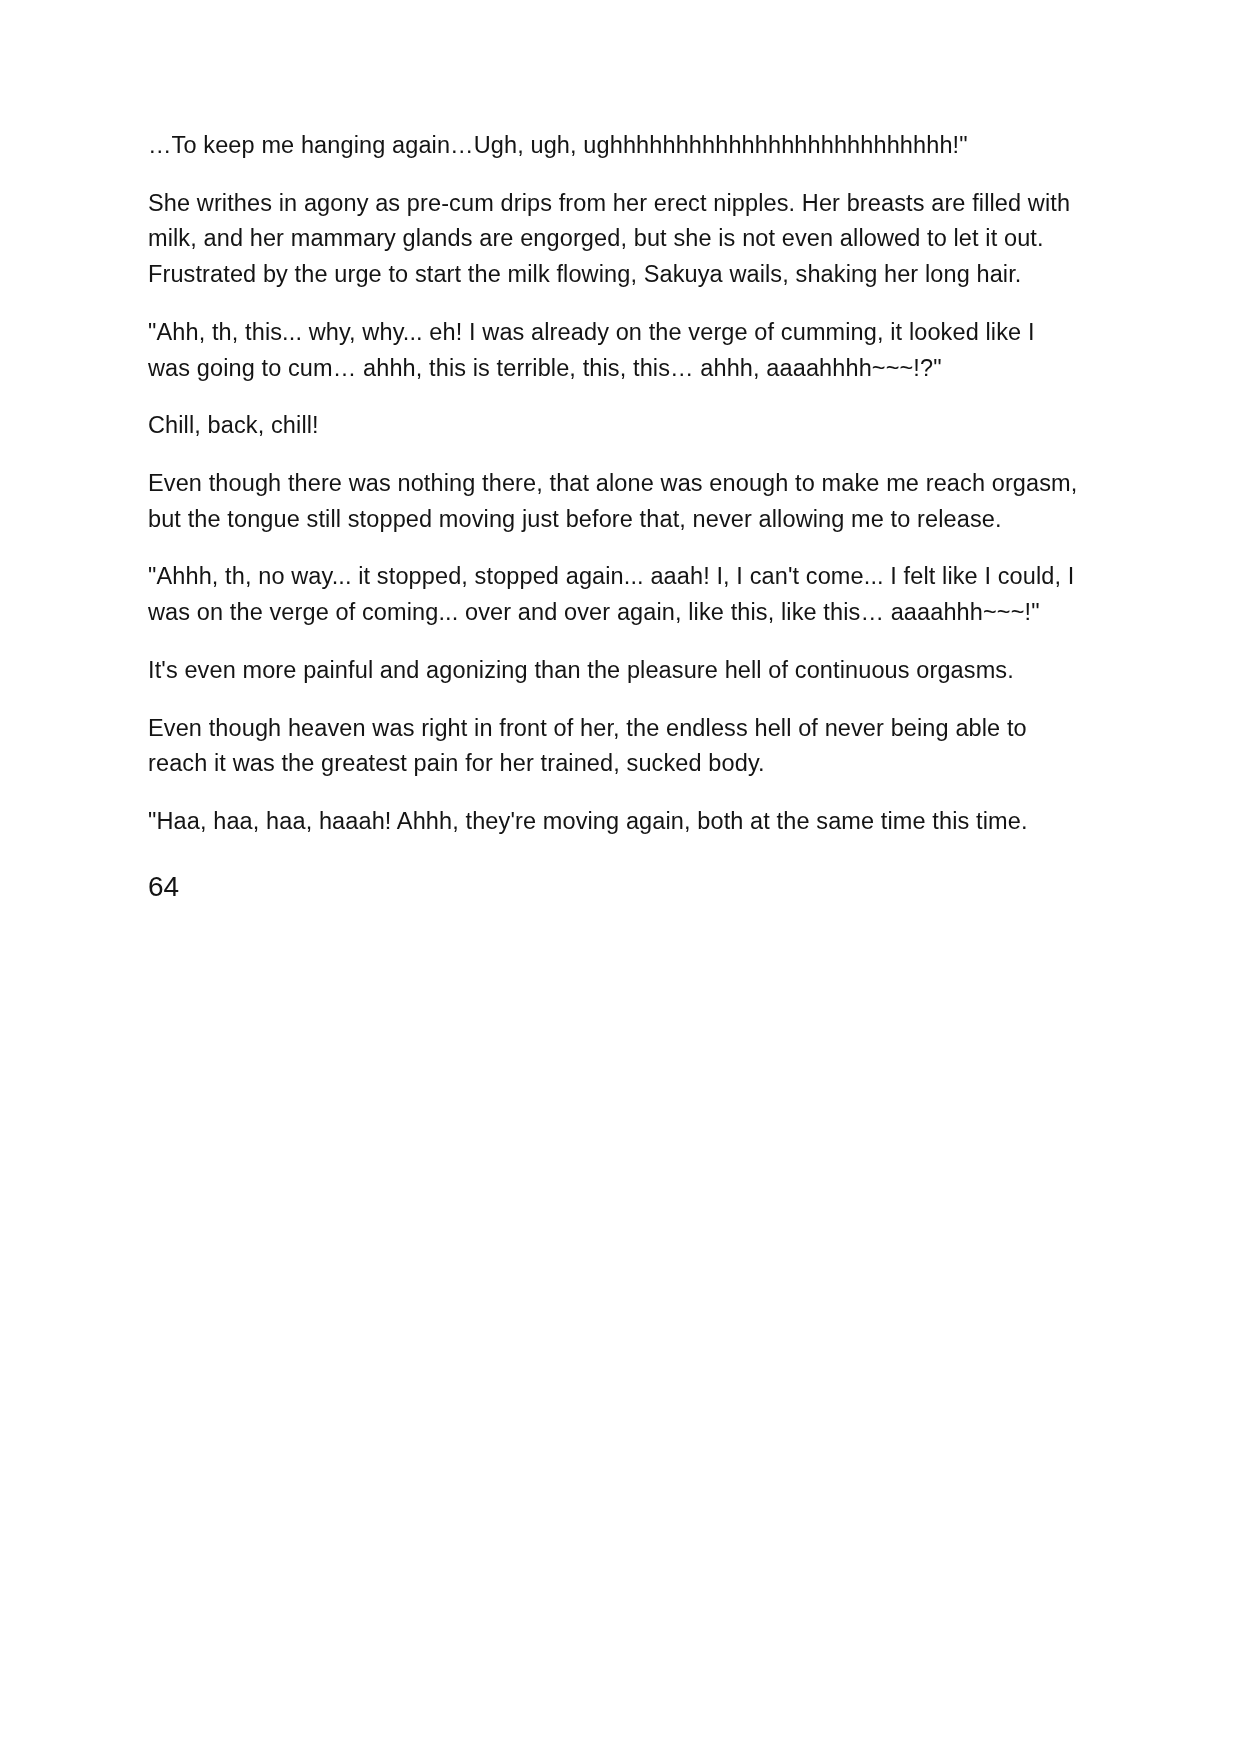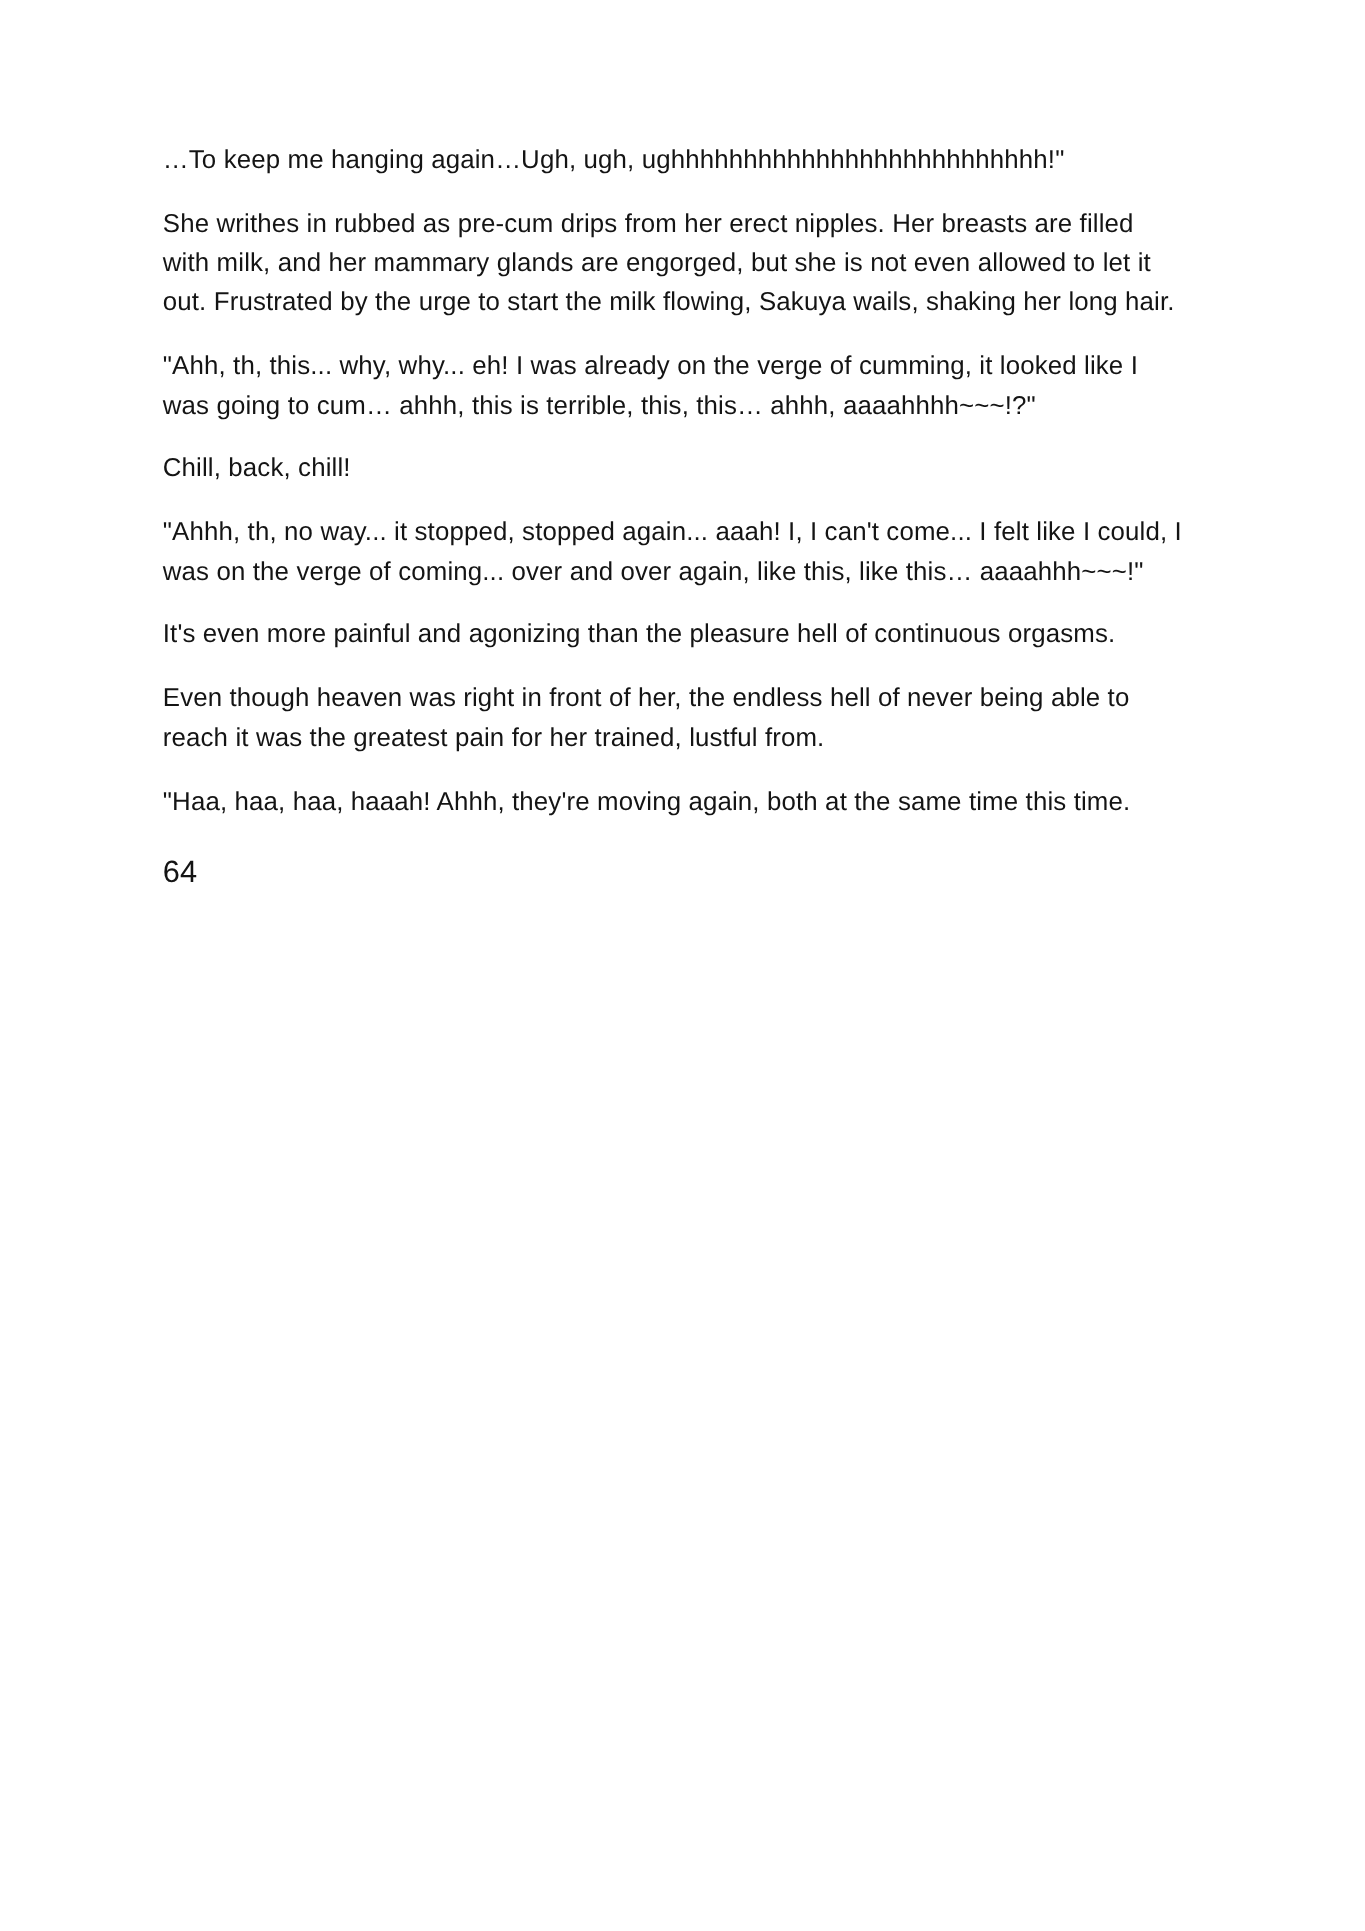--- a/index.html
+++ b/index.html
@@ -47,22 +47,23 @@
     margin: 0;
     padding-top: 4px;
   }
 </style>
 </head>
 <body>
 
 <div class="page">
   <div class="content">
     <p class="para">…To keep me hanging again…Ugh, ugh, ughhhhhhhhhhhhhhhhhhhhhhhhhh!"</p>
-    <p class="para">She writhes in rubbed as pre-cum drips from her erect nipples. Her breasts are filled with milk, and her mammary glands are engorged, but she is not even allowed to let it out. Frustrated by the urge to start the milk flowing, Sakuya wails, shaking her long hair.</p>
+    <p class="para">She writhes in agony as pre-cum drips from her erect nipples. Her breasts are filled with milk, and her mammary glands are engorged, but she is not even allowed to let it out. Frustrated by the urge to start the milk flowing, Sakuya wails, shaking her long hair.</p>
     <p class="para">"Ahh, th, this... why, why... eh! I was already on the verge of cumming, it looked like I was going to cum… ahhh, this is terrible, this, this… ahhh, aaaahhhh~~~!?"</p>
     <p class="para">Chill, back, chill!</p>
+    <p class="para">Even though there was nothing there, that alone was enough to make me reach orgasm, but the tongue still stopped moving just before that, never allowing me to release.</p>
     <p class="para">"Ahhh, th, no way... it stopped, stopped again... aaah! I, I can't come... I felt like I could, I was on the verge of coming... over and over again, like this, like this… aaaahhh~~~!"</p>
     <p class="para">It's even more painful and agonizing than the pleasure hell of continuous orgasms.</p>
-    <p class="para">Even though heaven was right in front of her, the endless hell of never being able to reach it was the greatest pain for her trained, lustful from.</p>
+    <p class="para">Even though heaven was right in front of her, the endless hell of never being able to reach it was the greatest pain for her trained, sucked body.</p>
     <p class="para">"Haa, haa, haa, haaah! Ahhh, they're moving again, both at the same time this time.</p>
     <p class="page-number">64</p>
   </div>
 </div>
 
 </body></html>

